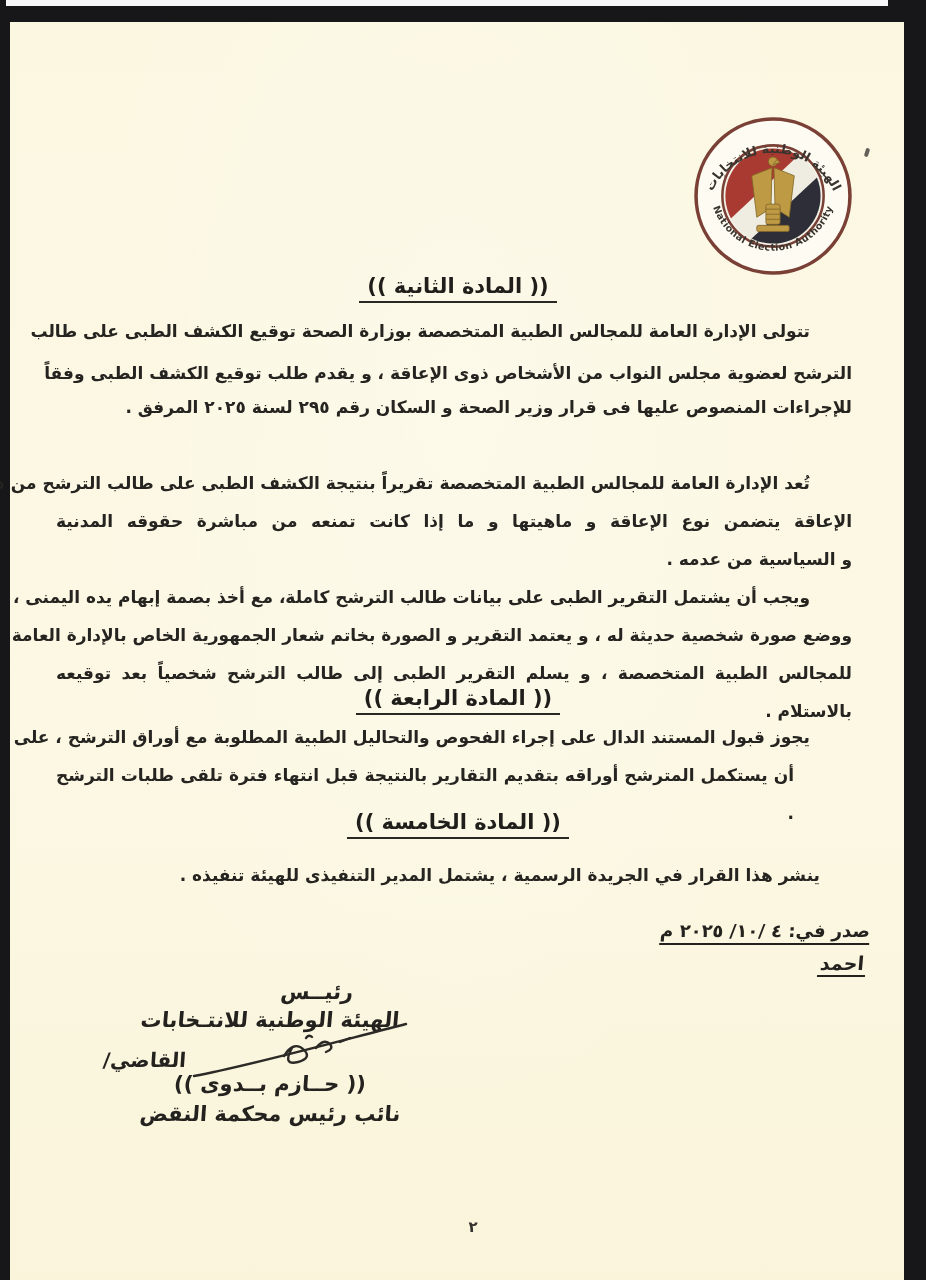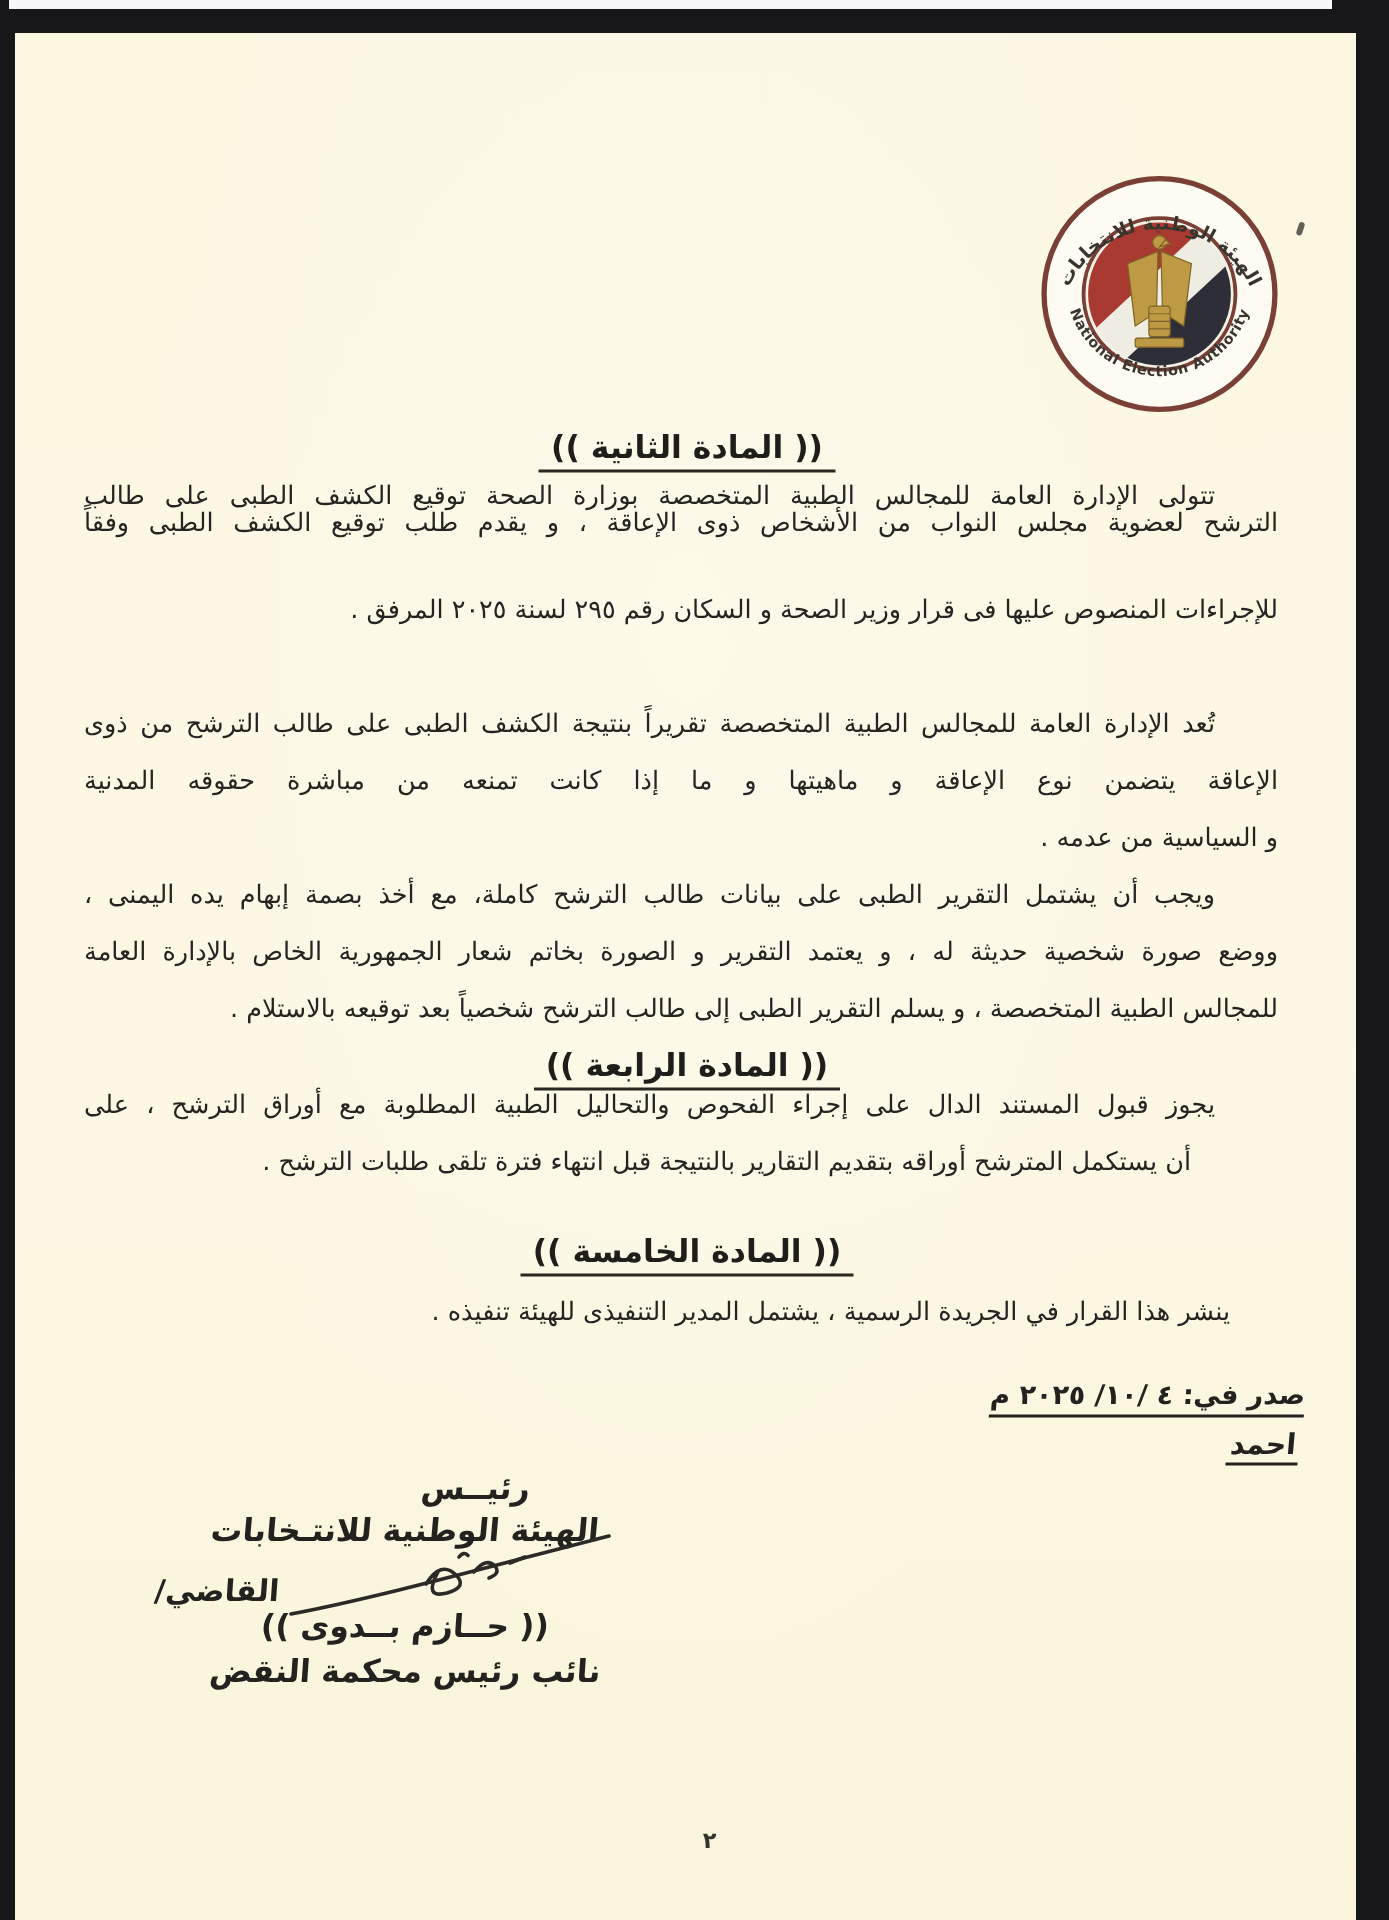--- a/index.html
+++ b/index.html
@@ -27,26 +27,26 @@
     background:#3c3a36;border-radius:2px;transform:rotate(18deg);
     opacity:.8;
   }
   .article-heading{
     position:absolute;left:48px;right:46px;
     text-align:center;font-size:0;
   }
   .article-heading span{
     display:inline-block;font-size:21px;font-weight:bold;
     letter-spacing:.5px;color:#201e1a;
-    border-bottom:2.5px solid #2a2822;padding:0 8px 3px 8px;margin-top:12px;
+    border-bottom:2.5px solid #2a2822;padding:0 8px 3px 8px;
   }
   
   .pline{
     position:absolute;right:52px;left:46px;height:38px;line-height:38px;
-    font-size:17px;font-weight:normal;color:#262420;
+    font-size:17px;font-weight:bold;color:#262420;
     text-align:justify;text-align-last:justify;
     white-space:nowrap;
   }
   .pline.last{text-align-last:right;white-space:normal;}
   .pline.indent{padding-right:42px;}
   .pline.ind2{padding-right:58px;}
   .pline.center-ish{text-align-last:right;padding-right:32px;}
   
   .date-block{
     position:absolute;left:640px;right:34px;top:898px;text-align:right;
@@ -132,21 +132,21 @@
         <textPath href="#arcBottom" startOffset="50%" text-anchor="middle">National Election Authority</textPath>
       </text>
     </svg>
   </div>
   <div class="ink-speck"></div>
 
   <div class="article-heading" style="top:252px">
     <span>(( المادة الثانية ))</span>
   </div>
   <div class="pline indent" style="top:290px">تتولى الإدارة العامة للمجالس الطبية المتخصصة بوزارة الصحة توقيع الكشف الطبى على طالب</div>
-  <div class="pline" style="top:308px">الترشح لعضوية مجلس النواب من الأشخاص ذوى الإعاقة ، و يقدم طلب توقيع الكشف الطبى وفقاً</div>
+  <div class="pline" style="top:332px">الترشح لعضوية مجلس النواب من الأشخاص ذوى الإعاقة ، و يقدم طلب توقيع الكشف الطبى وفقاً</div>
   <div class="pline last" style="top:366px">للإجراءات المنصوص عليها فى قرار وزير الصحة و السكان رقم ٢٩٥ لسنة ٢٠٢٥ المرفق .</div>
 
   <div class="pline indent" style="top:442px">تُعد الإدارة العامة للمجالس الطبية المتخصصة تقريراً بنتيجة الكشف الطبى على طالب الترشح من ذوى</div>
   <div class="pline" style="top:480px">الإعاقة يتضمن نوع الإعاقة و ماهيتها و ما إذا كانت تمنعه من مباشرة حقوقه المدنية</div>
   <div class="pline last" style="top:518px">و السياسية من عدمه .</div>
 
   <div class="pline indent" style="top:556px">ويجب أن يشتمل التقرير الطبى على بيانات طالب الترشح كاملة، مع أخذ بصمة إبهام يده اليمنى ،</div>
   <div class="pline" style="top:594px">ووضع صورة شخصية حديثة له ، و يعتمد التقرير و الصورة بخاتم شعار الجمهورية الخاص بالإدارة العامة</div>
   <div class="pline last" style="top:632px">للمجالس الطبية المتخصصة ، و يسلم التقرير الطبى إلى طالب الترشح شخصياً بعد توقيعه بالاستلام .</div>
 

